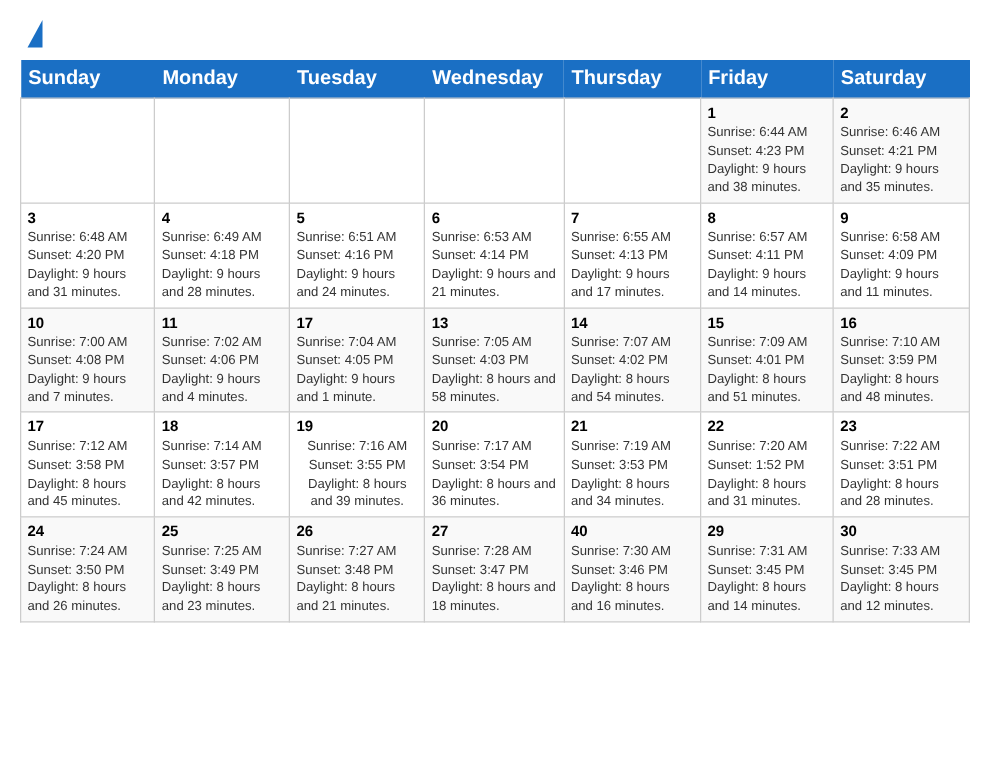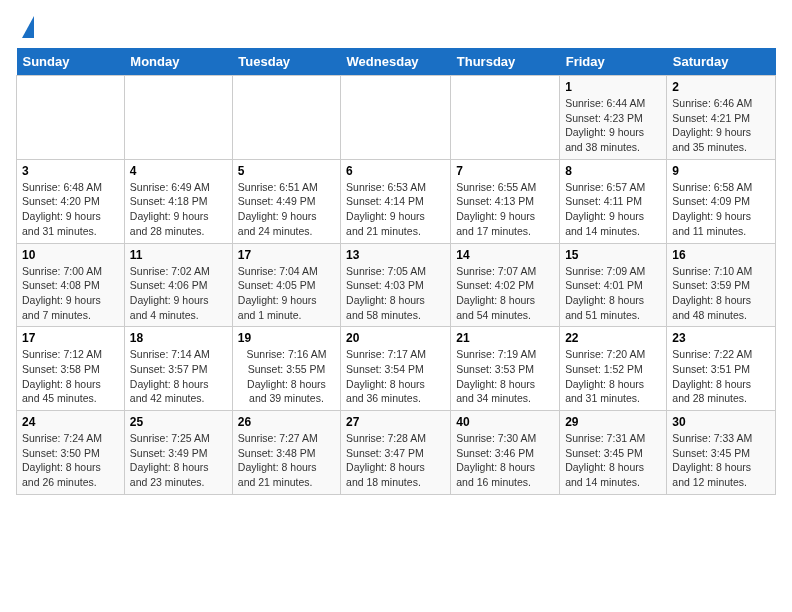--- a/index.html
+++ b/index.html
@@ -54,21 +54,21 @@
     table {
       width: 100%;
       border-collapse: collapse;
       font-size: 11px;
     }
     thead tr th {
       background: #1a6fc4;
       color: #fff;
       text-align: left;
       padding: 6px 6px;
-      font-size: 13px;
+      font-size: 16px;
       font-weight: bold;
     }
     tbody tr td {
       border: 1px solid #ccc;
       vertical-align: top;
       padding: 4px 5px;
       min-height: 70px;
       width: 113px;
     }
     tbody tr:nth-child(odd) td {
@@ -150,21 +150,21 @@
         </td>
         <td>
           <span class="day-num">4</span>
           <div class="day-info" style="white-space: pre-line;">Sunrise: 6:49 AM
 Sunset: 4:18 PM
 Daylight: 9 hours and 28 minutes.</div>
         </td>
         <td>
           <span class="day-num">5</span>
           <div class="day-info" style="white-space: pre-line;">Sunrise: 6:51 AM
-Sunset: 4:49 PM
+Sunset: 4:16 PM
 Daylight: 9 hours and 24 minutes.</div>
         </td>
         <td>
           <span class="day-num">6</span>
           <div class="day-info" style="white-space: pre-line;">Sunrise: 6:53 AM
 Sunset: 4:14 PM
 Daylight: 9 hours and 21 minutes.</div>
         </td>
         <td>
           <span class="day-num">7</span>

